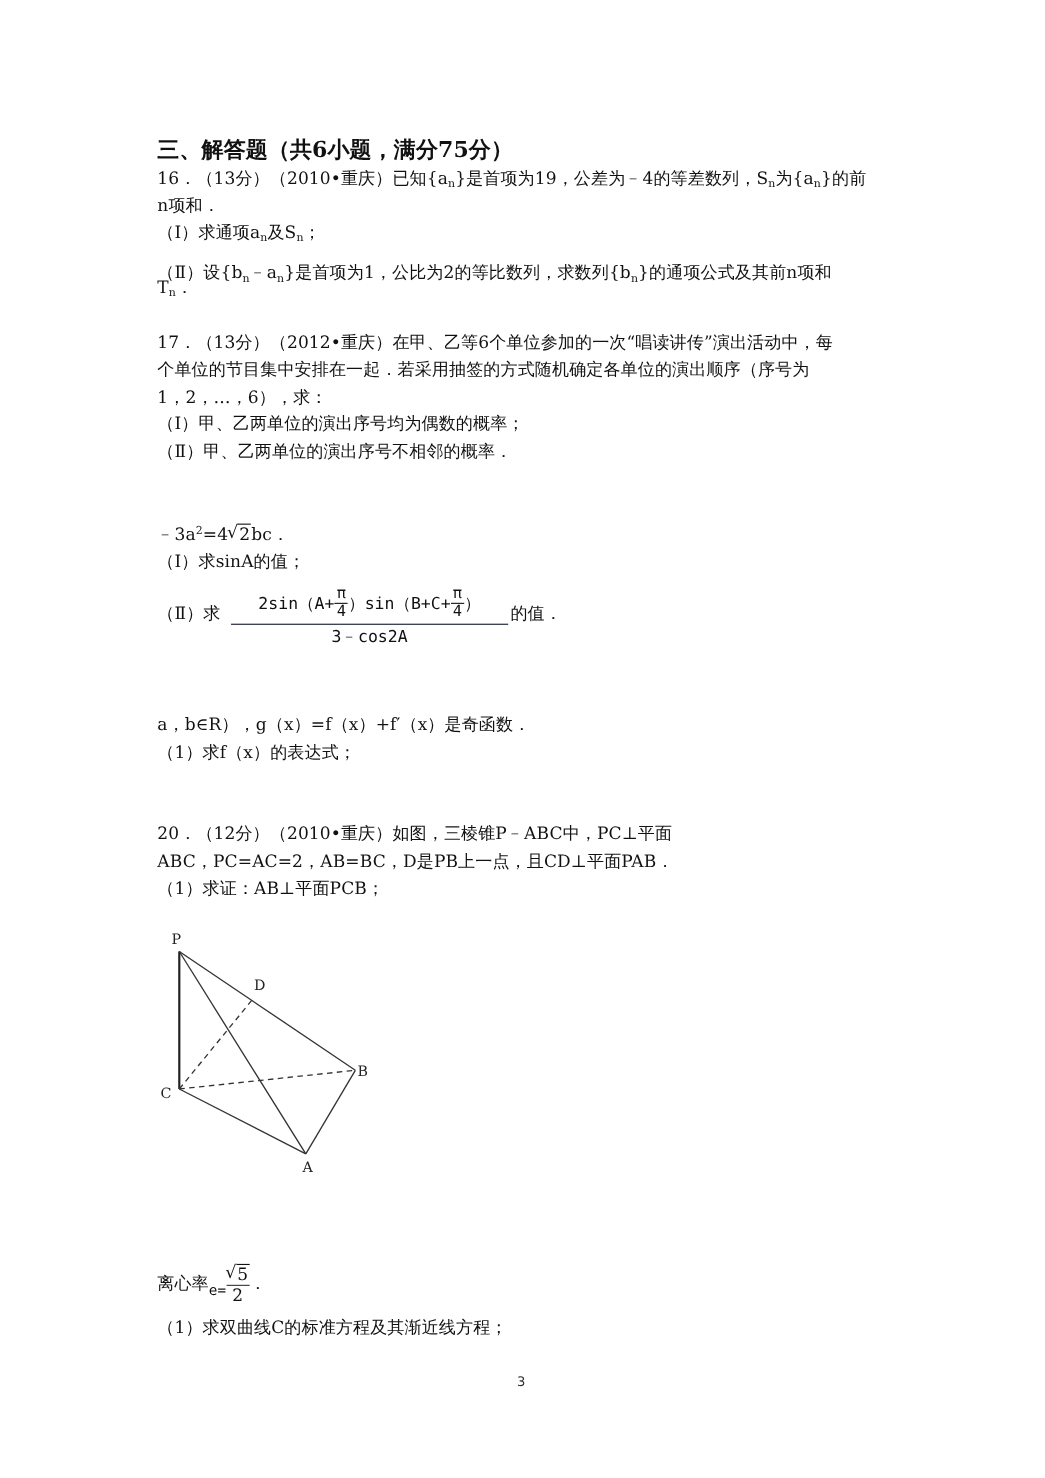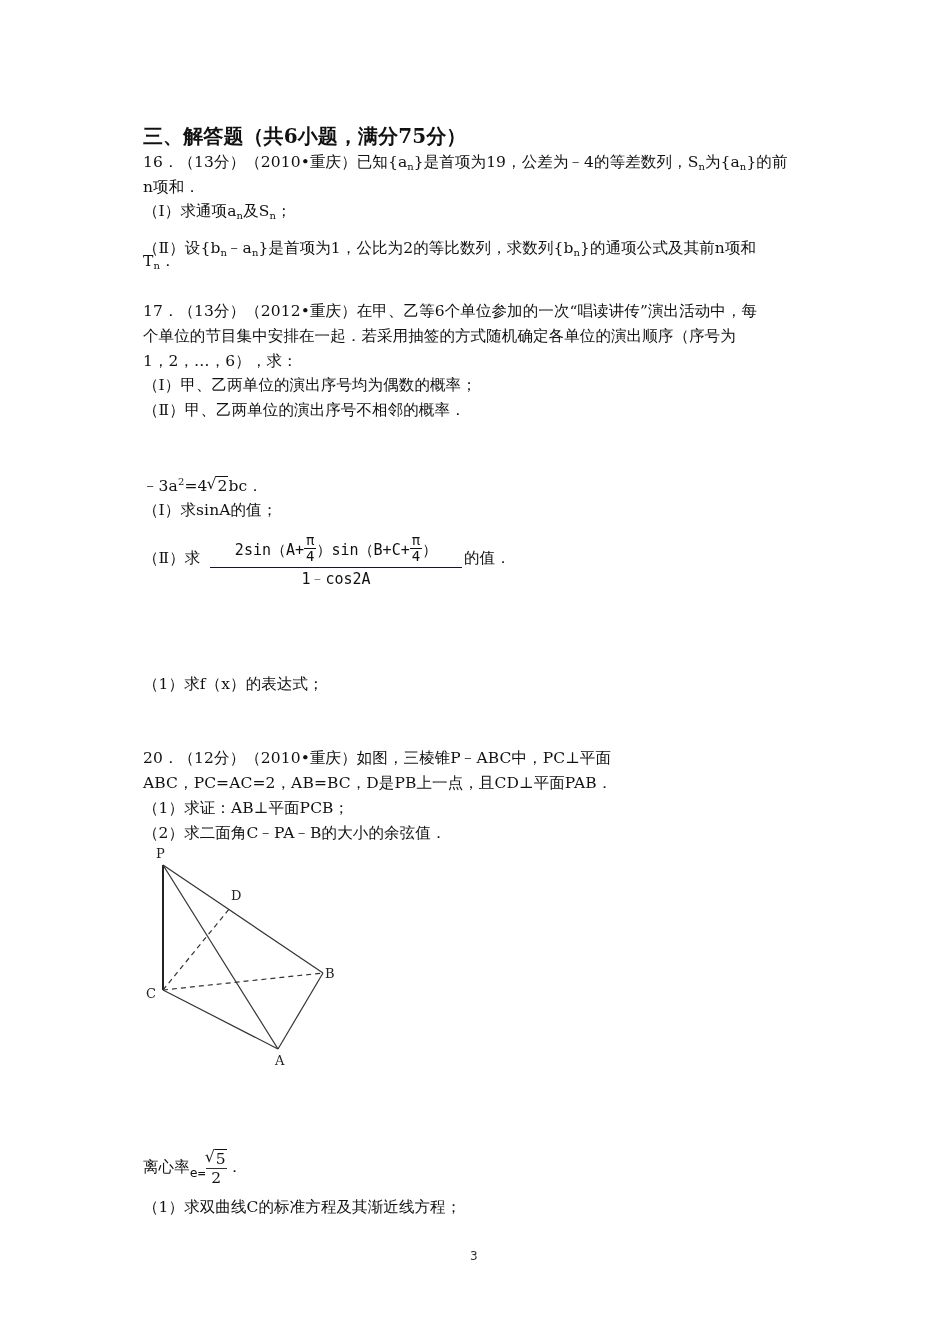--- a/index.html
+++ b/index.html
@@ -44,30 +44,30 @@
   <div class="line" style="top:326px;">个单位的节目集中安排在一起．若采用抽签的方式随机确定各单位的演出顺序（序号为</div>
   <div class="line" style="top:351px;">1，2，…，6），求：</div>
   <div class="line" style="top:400px;">（Ⅱ）甲、乙两单位的演出序号不相邻的概率．</div>
   <div class="line" style="top:375px;">（Ⅰ）甲、乙两单位的演出序号均为偶数的概率；</div>
 
   <div class="line" style="top:476px;"><span>﹣3a</span><sup>2</sup><span>=4</span><span class="sqrt"><span class="rad">2</span></span><span>bc．</span></div>
   <div class="line" style="top:500px;">（Ⅰ）求sinA的值；</div>
   <div class="line" style="top:548px;">（Ⅱ）求</div>
   <div class="bigfrac mono">
     <span class="num"><span>2sin（A+</span><span class="pifrac"><span class="p">π</span><span class="q">4</span></span><span>）sin（B+C+</span><span class="pifrac"><span class="p">π</span><span class="q">4</span></span><span>）</span></span>
-    <span class="den">1﹣cos2A</span>
+    <span class="den">3﹣cos2A</span>
   </div>
   <div class="line" style="top:548px; left:464px;">的值．</div>
 
+  <div class="line" style="top:649px;">a，b∈R），g（x）=f（x）+f′（x）是奇函数．</div>
   <div class="line" style="top:674px;">（1）求f（x）的表达式；</div>
 
   <div class="line" style="top:748px;">20．（12分）（2010•重庆）如图，三棱锥P﹣ABC中，PC⊥平面</div>
   <div class="line" style="top:773px;">ABC，PC=AC=2，AB=BC，D是PB上一点，且CD⊥平面PAB．</div>
   <div class="line" style="top:798px;">（1）求证：AB⊥平面PCB；</div>
-  <div class="line" style="top:823px;">（2）求二面角C﹣PA﹣B的大小的余弦值．</div>
 
   <svg class="diagram" width="220" height="230" viewBox="0 0 220 230">
 
     <line x1="23" y1="25" x2="23" y2="150" stroke="#222" stroke-width="2"></line>
     <line x1="23" y1="25" x2="183" y2="133" stroke="#333" stroke-width="1.2"></line>
     <line x1="23" y1="25" x2="138" y2="209" stroke="#333" stroke-width="1.2"></line>
     <line x1="23" y1="150" x2="138" y2="209" stroke="#333" stroke-width="1.2"></line>
     <line x1="138" y1="209" x2="183" y2="133" stroke="#333" stroke-width="1.2"></line>
     <line x1="23" y1="150" x2="183" y2="133" stroke="#333" stroke-width="1.2" stroke-dasharray="5,4"></line>
     <line x1="23" y1="150" x2="90" y2="68" stroke="#333" stroke-width="1.2" stroke-dasharray="5,4"></line>

